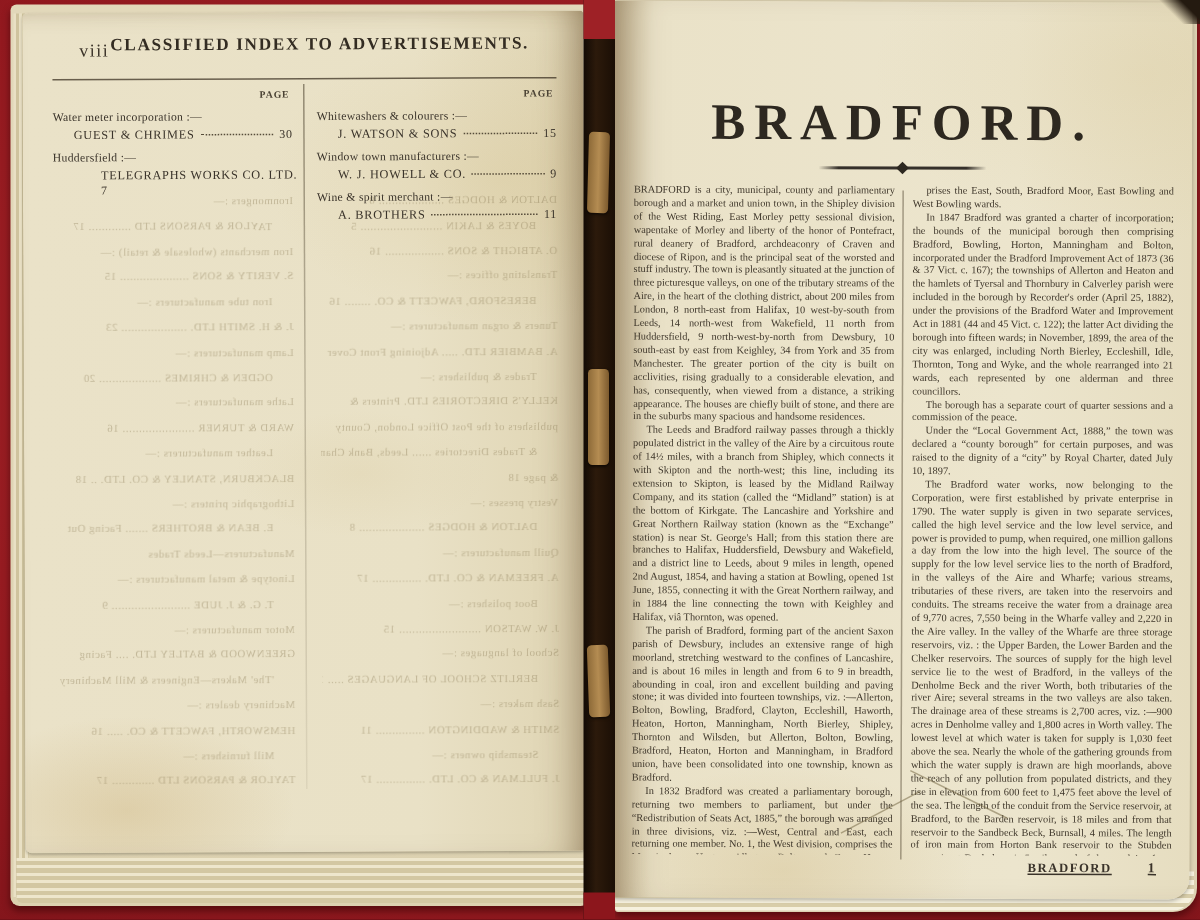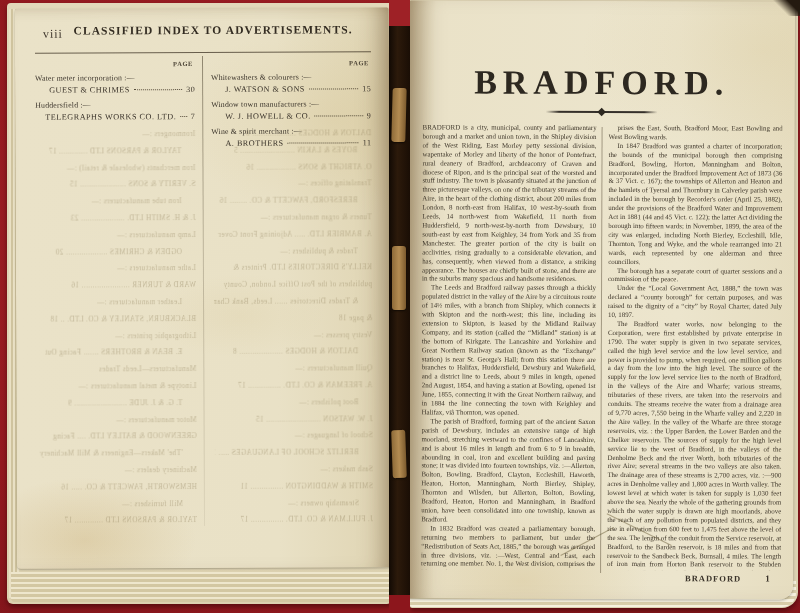--- a/index.html
+++ b/index.html
@@ -34,31 +34,31 @@
   
   .page-left{position:absolute;left:16px;top:8px;width:374px;height:560px;transform:rotate(-.25deg);
     background:
       radial-gradient(160px 90px at 18% 95%, rgba(186,150,80,.25), transparent 70%),
       radial-gradient(220px 140px at 85% 20%, rgba(200,175,110,.18), transparent 70%),
       radial-gradient(120px 60px at 60% 55%, rgba(205,185,130,.15), transparent 70%),
       linear-gradient(90deg,#eae2c8,#e9e1c6 70%,#dfd4b2);
     border-radius:3px 2px 4px 4px;z-index:4;
     box-shadow:inset -24px 0 26px -20px rgba(70,40,10,.5), inset 0 10px 16px -14px rgba(120,90,40,.35), 0 1px 2px rgba(0,0,0,.25);}
   .lp-header{position:relative;height:28px;margin-top:16px;}
-  .folio{position:absolute;left:28px;top:2px;font-size:12px;color:#3c342a;letter-spacing:1px;}
+  .folio{position:absolute;left:38px;top:2px;font-size:12px;color:#3c342a;letter-spacing:1px;}
   .lp-title{position:absolute;left:53%;transform:translateX(-50%);top:0;font-size:11.5px;font-weight:bold;
     letter-spacing:1.1px;color:#332c22;white-space:nowrap;}
   .lp-rule{margin:0 18px 0 20px;border-top:1px solid rgba(60,50,35,.75);height:0;}
   .idx{position:relative;display:flex;gap:16px;padding:2px 18px 0 20px;z-index:3;}
   .idx-col{flex:1;min-width:0;color:#3a332a;}
   .page-label{text-align:right;font-size:6.5px;letter-spacing:.6px;font-weight:bold;margin:5px 2px 1px 0;color:#4a4234;}
   .idx-heading{font-size:7.8px;margin-top:6px;letter-spacing:.2px;}
   .idx-name-line{font-size:8.2px;letter-spacing:.6px;word-spacing:5px;margin:3px 0 0 14px;}
   .idx-row{display:flex;align-items:baseline;margin:3px 0 0 14px;font-size:8.2px;letter-spacing:.5px;}
-  .idx-row.second{margin-left:10px;}
+  .idx-row.second{margin-left:28px;flex-direction:column;}
   .dots{flex:1;margin:0 4px;border-bottom:1.3px dotted #564c3a;transform:translateY(-2px);}
   .idx-page{font-size:8px;}
   .lp-divider{position:absolute;left:187px;top:48px;width:1px;height:470px;
     background:linear-gradient(180deg,rgba(70,60,40,.55),rgba(70,60,40,.28) 40%,rgba(70,60,40,.08));z-index:2;}
   .ghost{position:absolute;left:22px;right:18px;top:118px;bottom:34px;display:flex;gap:18px;
     transform:scaleX(-1);opacity:.42;filter:blur(.35px);color:#8b7c57;z-index:1;}
   .ghost-col{flex:1;min-width:0;font-size:7.2px;line-height:16.8px;letter-spacing:.4px;white-space:nowrap;overflow:hidden;}
   .ghost-col .gl{height:16.8px;overflow:hidden;}
   .ghost-col .gl:nth-child(3n+2){margin-left:14px;}
 
@@ -77,21 +77,21 @@
     background:linear-gradient(90deg,transparent,#35302a 12%,#35302a 88%,transparent);}
   .swell-diamond{position:absolute;left:50%;top:-1px;width:6px;height:6px;background:#2d2820;
     transform:translateX(-50%) rotate(45deg);}
   .art{position:relative;display:flex;gap:12px;padding:10px 12px 0 14px;z-index:2;}
   .art-col{flex:1;min-width:0;height:446px;overflow:hidden;text-align:justify;
     font-size:6.9px;line-height:8.9px;color:#3e362a;}
   .para{margin:0;text-indent:9px;}
   .para.flush{text-indent:0;}
   .rp-divider{position:absolute;left:193px;top:126px;width:1px;height:446px;background:rgba(70,60,40,.45);z-index:1;}
   .sig{position:absolute;left:278px;top:572px;display:flex;gap:24px;align-items:center;
-    font-size:8.5px;font-weight:bold;letter-spacing:1px;color:#3a332a;z-index:3;}
+    font-size:8.5px;font-weight:bold;letter-spacing:1px;color:#3a332a;z-index:3;text-decoration:underline;}
   .sig .num{font-size:9px;}
   .crease{position:absolute;background:rgba(110,95,60,.5);height:1px;z-index:3;}
   .crease1{left:150px;top:540px;width:60px;transform:rotate(-28deg);}
   .crease2{left:196px;top:528px;width:72px;transform:rotate(26deg);}
 
   .corner-dark{position:absolute;right:0;top:0;width:30px;height:16px;z-index:7;
     background:linear-gradient(225deg,#241a10 28%,transparent 60%);}
 </style>
 </head>
 <body>

